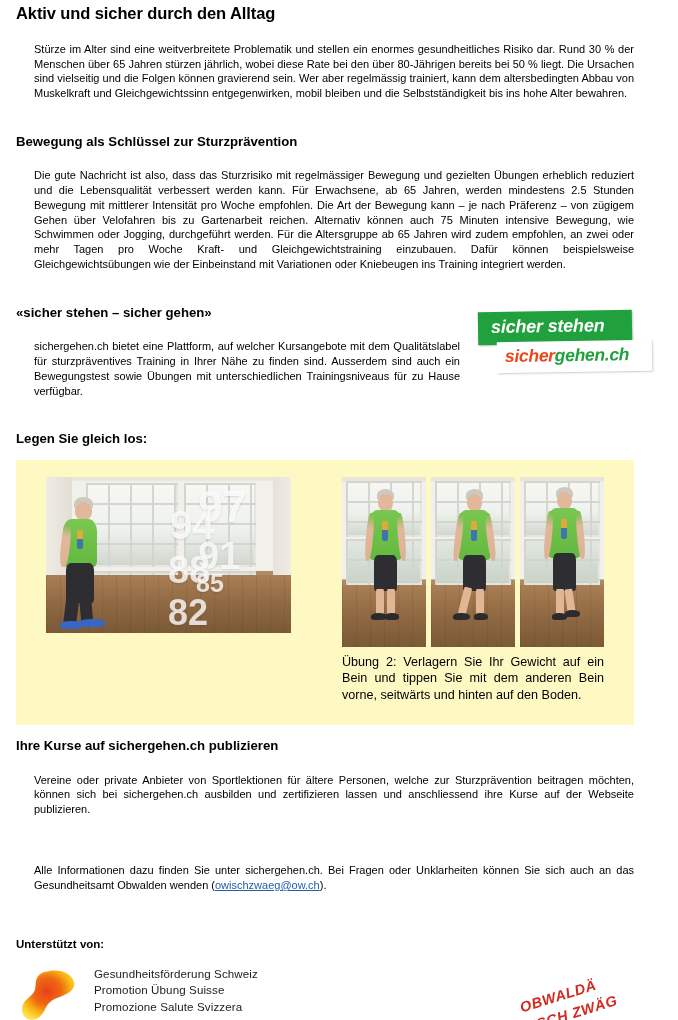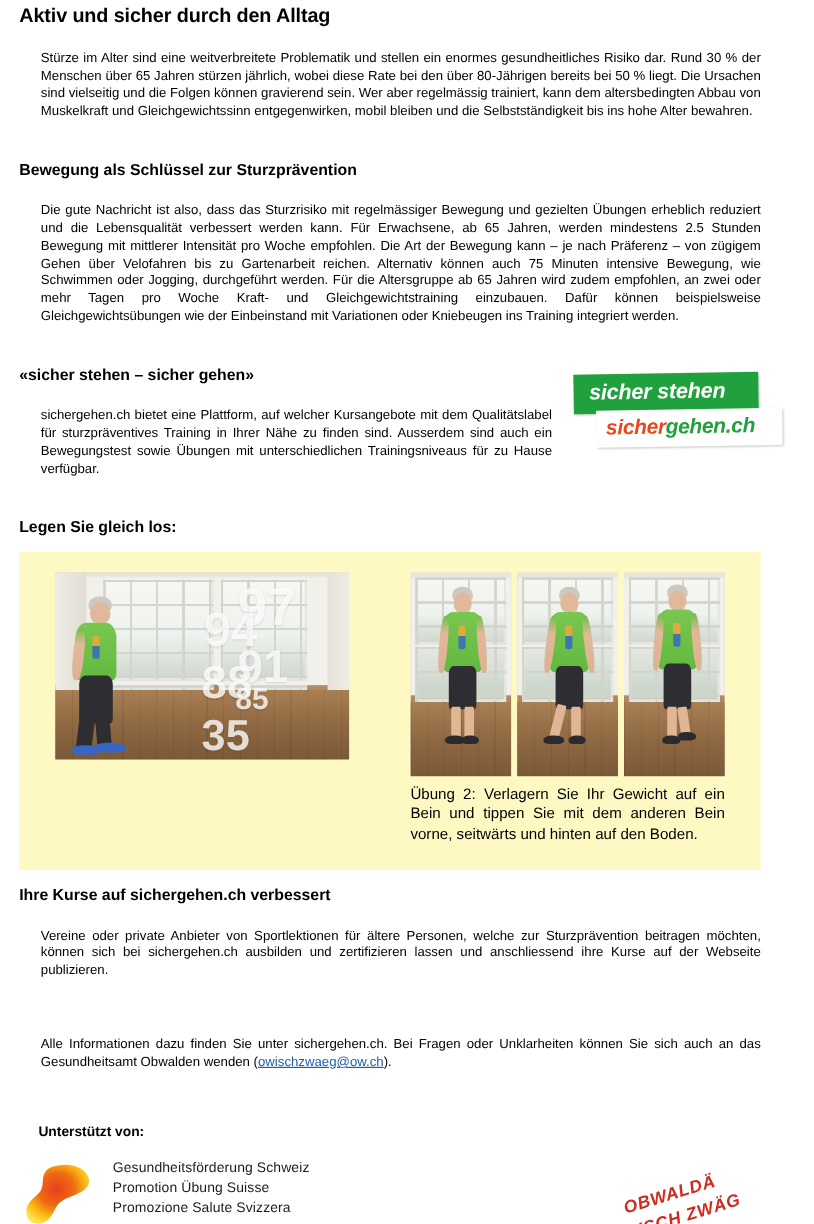--- a/index.html
+++ b/index.html
@@ -260,21 +260,21 @@
   
   .footer {
     position: absolute;
     left: 16px;
     top: 938px;
     width: 646px;
   }
   .support-label {
     font-size: 11.5px;
     font-weight: bold;
-    margin: 0 0 16px 16px;
+    margin: 0 0 16px 0;
   }
   .gfs {
     position: relative;
     height: 58px;
   }
   .gfs-blob {
     position: absolute;
     left: 4px;
     top: 2px;
     width: 62px;
@@ -382,21 +382,21 @@
             <div class="shoe" style="left:2px;  top:124px; width:23px; height:8px;"></div>
             <div class="shoe" style="left:21px; top:122px; width:26px; height:8px;"></div>
           </div>
 
           <div class="counts">
             <b style="left:152px; top:8px;  font-size:44px;">97</b>
             <b style="left:124px; top:28px; font-size:40px;">94</b>
             <b style="left:152px; top:60px; font-size:38px;">91</b>
             <b style="left:122px; top:74px; font-size:38px;">88</b>
             <b style="left:150px; top:94px; font-size:25px;">85</b>
-            <b style="left:122px; top:118px; font-size:36px;">35</b>
+            <b style="left:122px; top:118px; font-size:36px;">82</b>
           </div>
         </div>
       </div>
 
       <div class="ex-col right">
         <div class="triptych">
 
           <div class="photo p3">
             <div class="scene">
               <div class="win" style="left:4px;top:4px;width:76px;height:56px;"></div>
@@ -464,21 +464,21 @@
           </div>
 
         </div>
         <div class="ex-caption">Übung 2: Verlagern Sie Ihr Gewicht auf ein Bein und tippen Sie mit dem anderen Bein vorne, seitwärts und hinten auf den Boden.</div>
       </div>
 
     </div>
 
     <div class="gap-12"></div>
 
-    <div class="sec-head">Ihre Kurse auf sichergehen.ch verbessert</div>
+    <div class="sec-head">Ihre Kurse auf sichergehen.ch publizieren</div>
     <p class="body">Vereine oder private Anbieter von Sportlektionen für ältere Personen, welche zur Sturzprävention beitragen möchten, können sich bei sichergehen.ch ausbilden und zertifizieren lassen und anschliessend ihre Kurse auf der Webseite publizieren.</p>
 
     <div class="gap-10"></div>
 
     <p class="body"><span>Alle Informationen dazu finden Sie unter sichergehen.ch. Bei Fragen oder Unklarheiten können Sie sich auch an das Gesundheitsamt Obwalden wenden (</span><a class="mail" href="#">owischzwaeg@ow.ch</a><span>).</span></p>
 
   </div>
 
   <div class="footer">
     <div class="support-label">Unterstützt von:</div>

